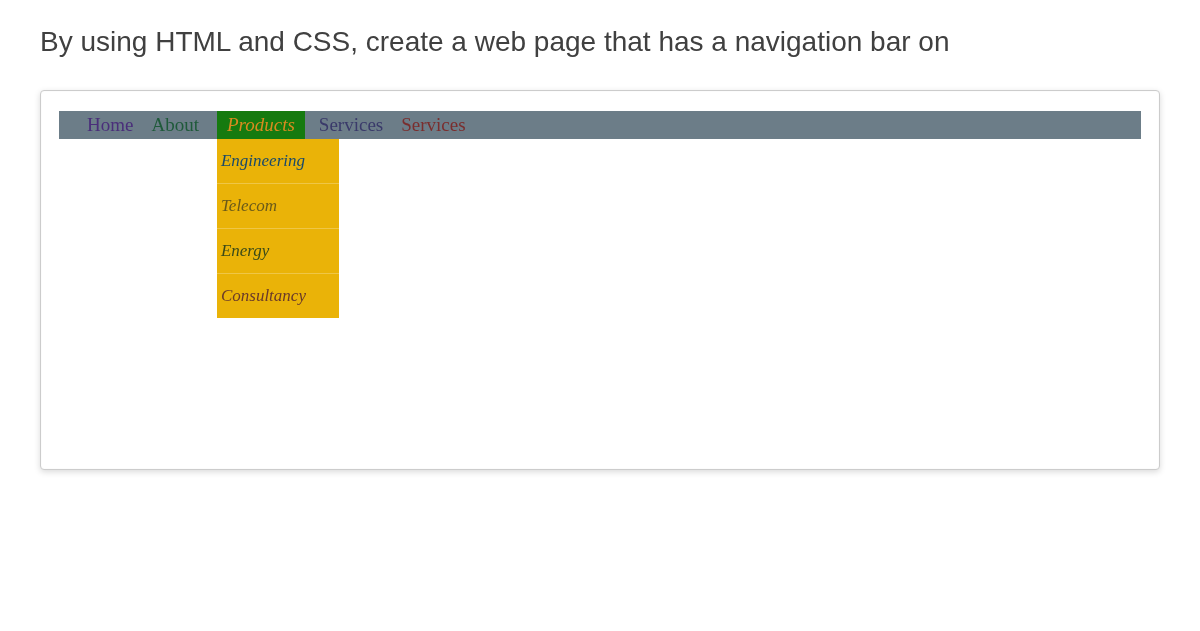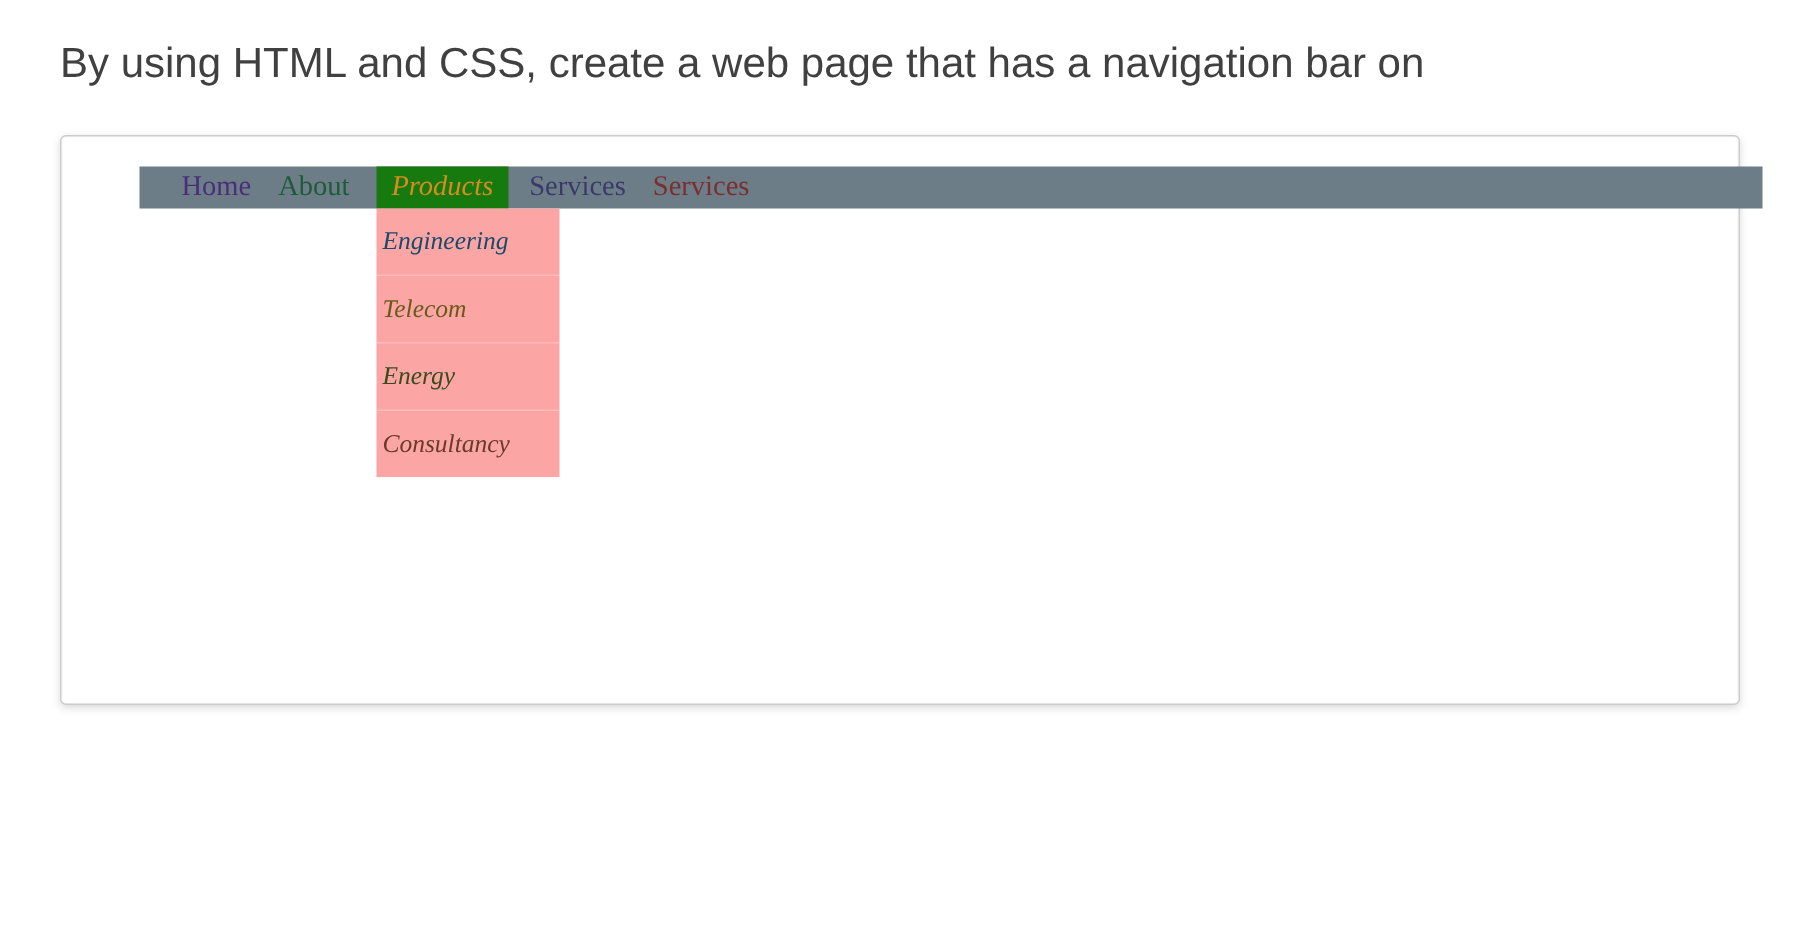--- a/index.html
+++ b/index.html
@@ -33,21 +33,20 @@
     .navbar {
       background: #6c7d88;
       width: 100%;
       height: 28px;
       display: flex;
       align-items: center;
       padding-left: 28px;
       font-family: "Times New Roman", Times, serif;
       font-size: 19px;
       position: relative;
-      margin-left: 34px;
     }
     .nav-item {
       margin-right: 18px;
       cursor: pointer;
       position: relative;
     }
     .nav-home { color: #4a2e7a; }
     .nav-about { color: #1f5a3a; }
     .nav-products {
       color: #d98b1f;
@@ -58,21 +57,21 @@
       align-items: center;
       margin-right: 14px;
       font-style: italic;
     }
     .nav-services { color: #3a3a6a; }
     .nav-contact { color: #7a2e2e; }
     .dropdown {
       position: absolute;
       top: 28px;
       left: 0;
-      background: #fca5a5;
+      background: #eab308;
       width: 122px;
       font-family: "Times New Roman", Times, serif;
     }
     .dropdown-item {
       padding: 12px 4px;
       font-size: 17px;
       border-bottom: 1px solid rgba(255,255,255,0.25);
       cursor: pointer;
     }
     .dropdown-item:last-child {

